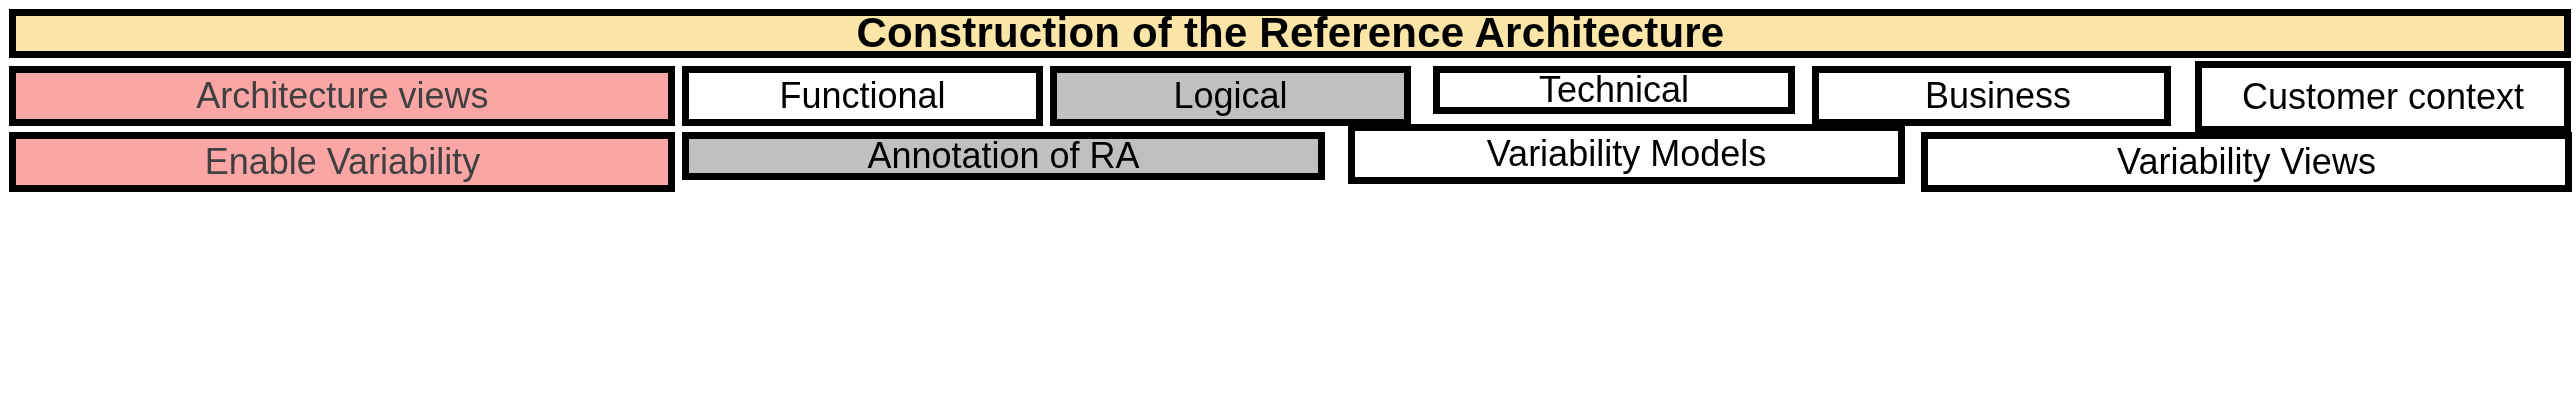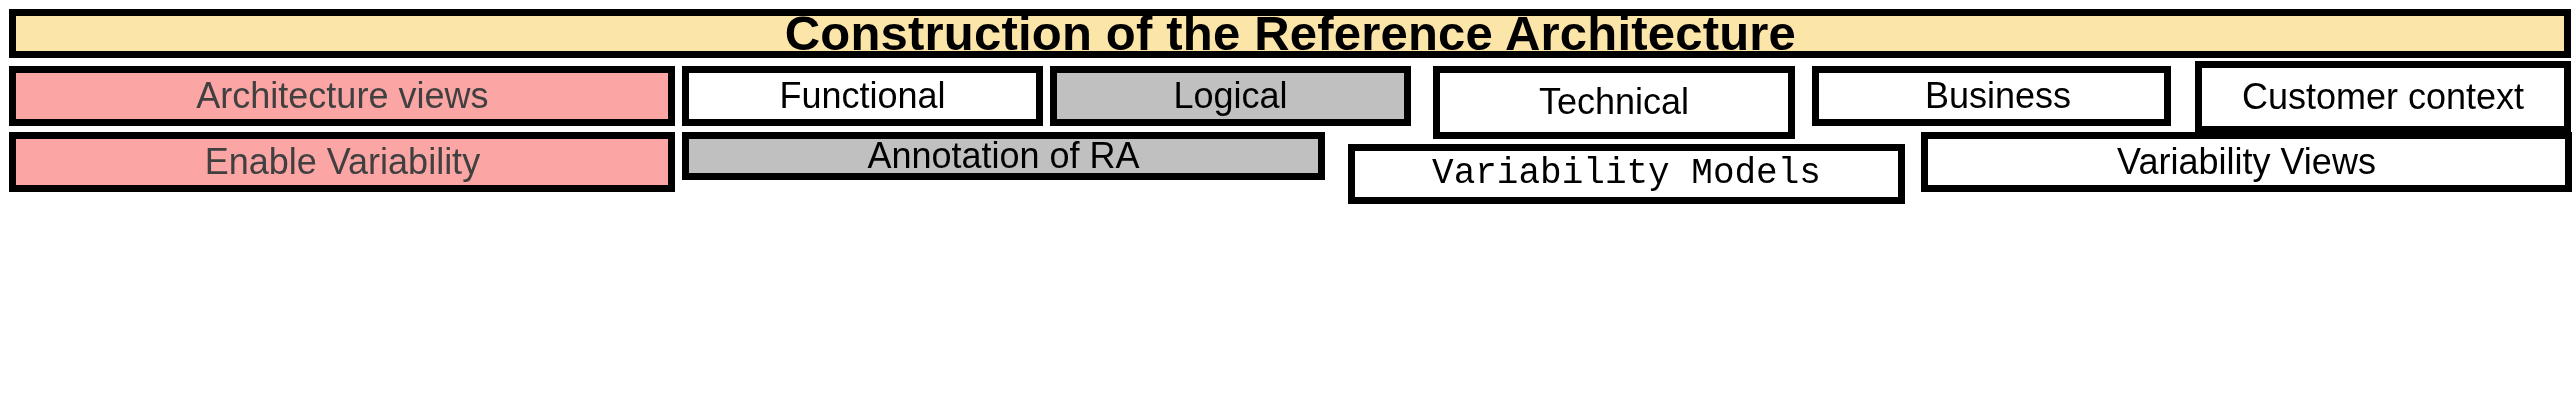--- a/index.html
+++ b/index.html
@@ -37,21 +37,21 @@
   
   #header-banner {
     left: 9.4px;
     top: 9.4px;
     width: 2562px;
     height: 49px;
     background: #fce5a8;
     border-width: 7px;
   }
   #header-banner .label {
-    font-size: 49px;
+    font-size: 42px;
     font-weight: bold;
     color: #000000;
     letter-spacing: 0.2px;
   }
 
   
   .row-label {
     background: #fca5a5;
   }
   .row-label .label {
@@ -76,28 +76,28 @@
   
   .wrap .label {
     white-space: normal;
     line-height: 1.0;
   }
 
   
   #views-label      { left: 9.4px;   top: 66px; width: 666px; height: 60px; }
   #view-functional  { left: 682px;  top: 66px; width: 361px; height: 60px; }
   #view-logical     { left: 1050px; top: 66px; width: 361px; height: 60px; }
-  #view-technical   { left: 1433px; top: 66px; width: 362px; height: 73px; }
+  #view-technical   { left: 1433px; top: 66px; width: 362px; height: 48px; }
   #view-business    { left: 1812px; top: 66px; width: 359px; height: 60px; padding-left: 13px; }
   #view-customer    { left: 2195px; top: 61px; width: 376px; height: 72px; }
 
   
   #variability-label { left: 9.4px;   top: 132px; width: 666px; height: 60px; }
   #var-annotation    { left: 682px;  top: 132px; width: 643px; height: 48px; }
-  #var-models        { left: 1348px; top: 144px; width: 557px; height: 60px; font-family: Liberation Mono, monospace; }
+  #var-models        { left: 1348px; top: 124px; width: 557px; height: 60px; }
   #var-views         { left: 1921px; top: 132px; width: 651px; height: 60px; align-items: center; }
 </style>
 </head>
 <body>
 
 <div id="diagram">
 
   <div class="box" id="header-banner">
     <span class="label">Construction of the Reference Architecture</span>
   </div>

